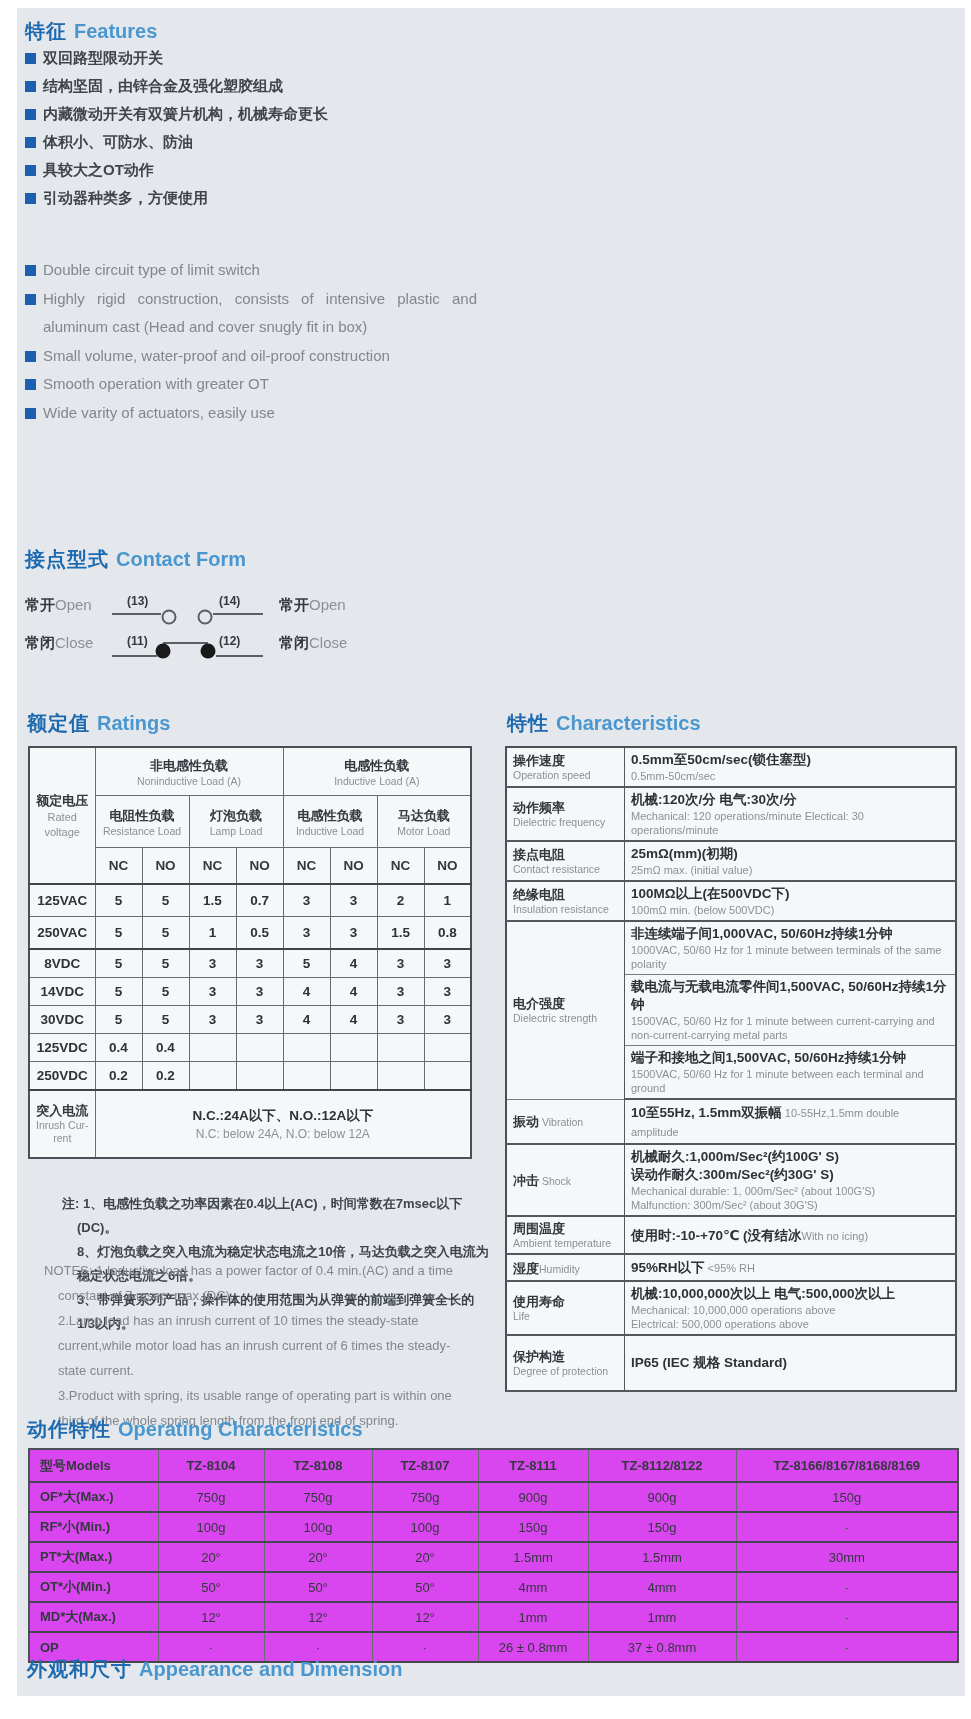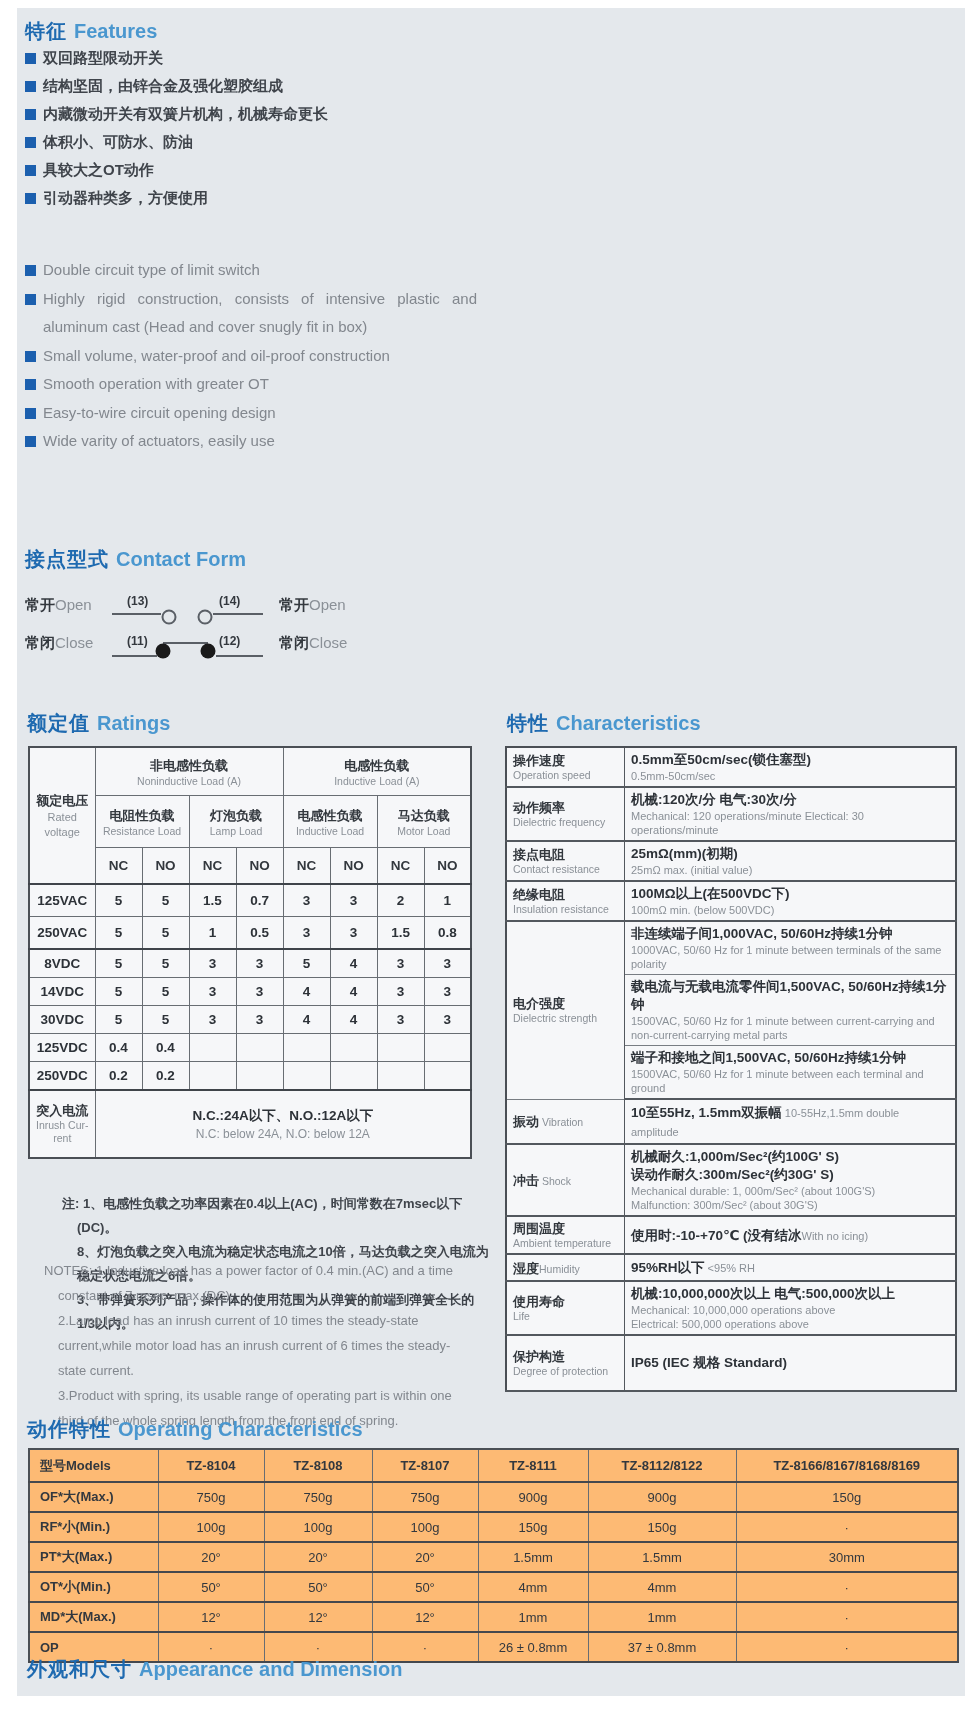--- a/index.html
+++ b/index.html
@@ -72,21 +72,21 @@
   .char-table tr.sub-last td{border-bottom:2px solid #53585e;}
   .cl{width:105px;border-right:1.5px solid #53585e;padding-left:5px;}
   .cl-zh{font-size:13px;font-weight:bold;color:#33383e;line-height:17px;}
   .cl-en{font-size:10.5px;color:#8a9097;line-height:13px;}
   .lab-inline .cl-zh,.lab-inline .cl-en{display:inline;}
   .cv-zh{font-size:13.5px;font-weight:bold;color:#2d3238;line-height:18px;}
   .cv-en{font-size:11px;color:#8a9097;line-height:14px;}
   span.cv-zh,span.cv-en{display:inline;}
 
   
-  .op-table{border-collapse:collapse;table-layout:fixed;width:929px;background:#fdba74;
+  .op-table{border-collapse:collapse;table-layout:fixed;width:929px;background:#d946ef;
             border:2px solid #4a4f55;}
   .op-table td{border:1px solid #686d73;border-bottom:2px solid #44484e;text-align:center;
                font-size:13px;color:#33383e;height:26px;}
   .op-table tr:first-child td{font-weight:bold;height:29px;}
   .op-table td.first-col{text-align:left;padding-left:10px;font-weight:bold;}
 </style>
 </head>
 <body>
 
 <div class="sheet">
@@ -101,21 +101,20 @@
         <div class="feat-item"><span class="bullet"></span><span>内藏微动开关有双簧片机构，机械寿命更长</span></div>
         <div class="feat-item"><span class="bullet"></span><span>体积小、可防水、防油</span></div>
         <div class="feat-item"><span class="bullet"></span><span>具较大之OT动作</span></div>
         <div class="feat-item"><span class="bullet"></span><span>引动器种类多，方便使用</span></div>
       </div>
     <div class="abs feat-list feat-en" style="left:8px;top:248px;">
         <div class="feat-item"><span class="bullet"></span><span>Double circuit type of limit switch</span></div>
         <div class="feat-item"><span class="bullet"></span><span>Highly rigid construction, consists of intensive plastic and aluminum cast (Head and cover snugly fit in box)</span></div>
         <div class="feat-item"><span class="bullet"></span><span>Small volume, water-proof and oil-proof construction</span></div>
         <div class="feat-item"><span class="bullet"></span><span>Smooth operation with greater OT</span></div>
-        <div class="feat-item"><span class="bullet"></span><span>Easy-to-wire circuit opening design</span></div>
         <div class="feat-item"><span class="bullet"></span><span>Wide varity of actuators, easily use</span></div>
       </div>
 
     <div class="abs sec-title" style="left:8px;top:538px;">
       <span class="t-zh">接点型式</span><span class="t-en">Contact Form</span>
     </div>
     <div class="abs contact-diagram" style="left:8px;top:582px;">
       <span class="c-label" style="left:0;top:6px;"><b>常开</b><i>Open</i></span>
       <span class="c-label" style="left:0;top:44px;"><b>常闭</b><i>Close</i></span>
       <svg class="c-svg" width="160" height="92" viewBox="0 0 160 92">

